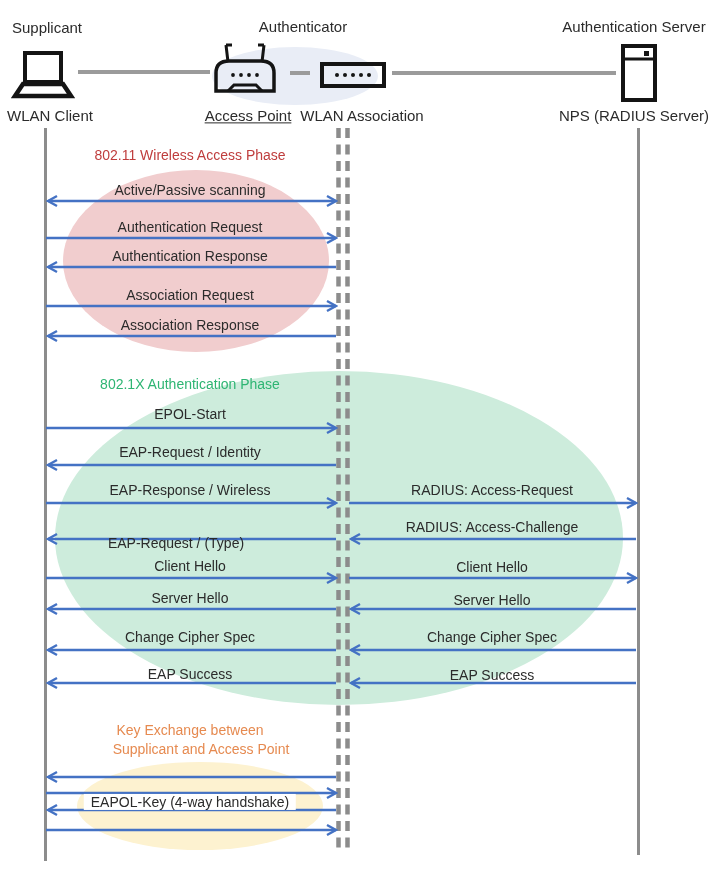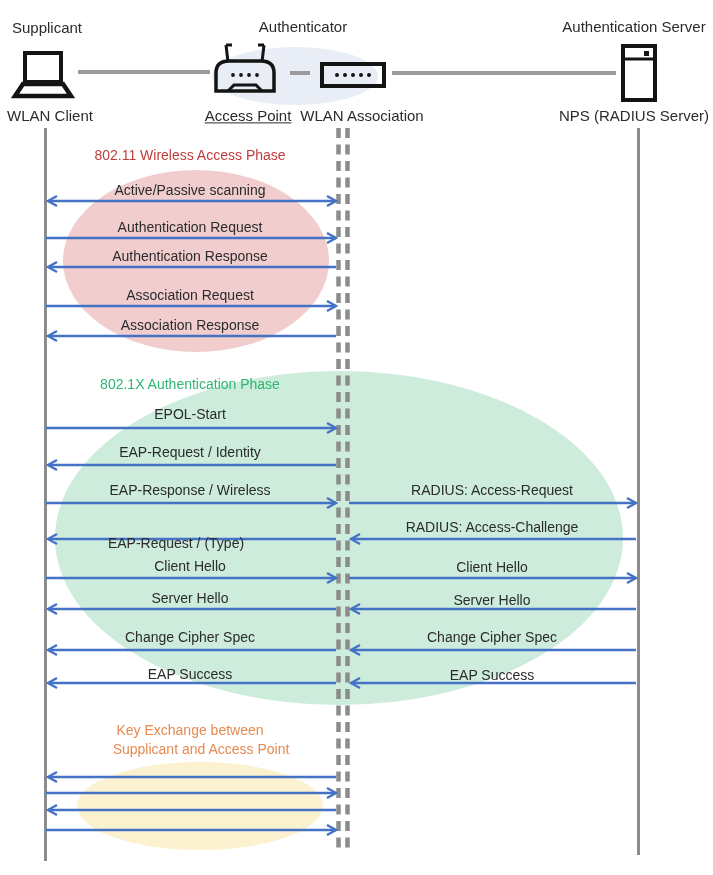--- a/index.html
+++ b/index.html
@@ -143,14 +143,15 @@
 
   <div class="lbl" style="left:492px;top:527px;">RADIUS: Access-Challenge</div>
   <div class="lbl" style="left:492px;top:490px;">RADIUS: Access-Request</div>
   <div class="lbl" style="left:492px;top:567px;">Client Hello</div>
   <div class="lbl" style="left:492px;top:600px;">Server Hello</div>
   <div class="lbl" style="left:492px;top:637px;">Change Cipher Spec</div>
   <div class="lbl" style="left:492px;top:675px;">EAP Success</div>
 
   <div class="lbl phase3-title" style="left:190px;top:730px;">Key Exchange between</div>
   <div class="lbl phase3-title" style="left:201px;top:749px;">Supplicant and Access Point</div>
+  <div class="lbl whitebox" style="left:190px;top:802px;">EAPOL-Key (4-way handshake)</div>
 
 </div>
 
 </body></html>

